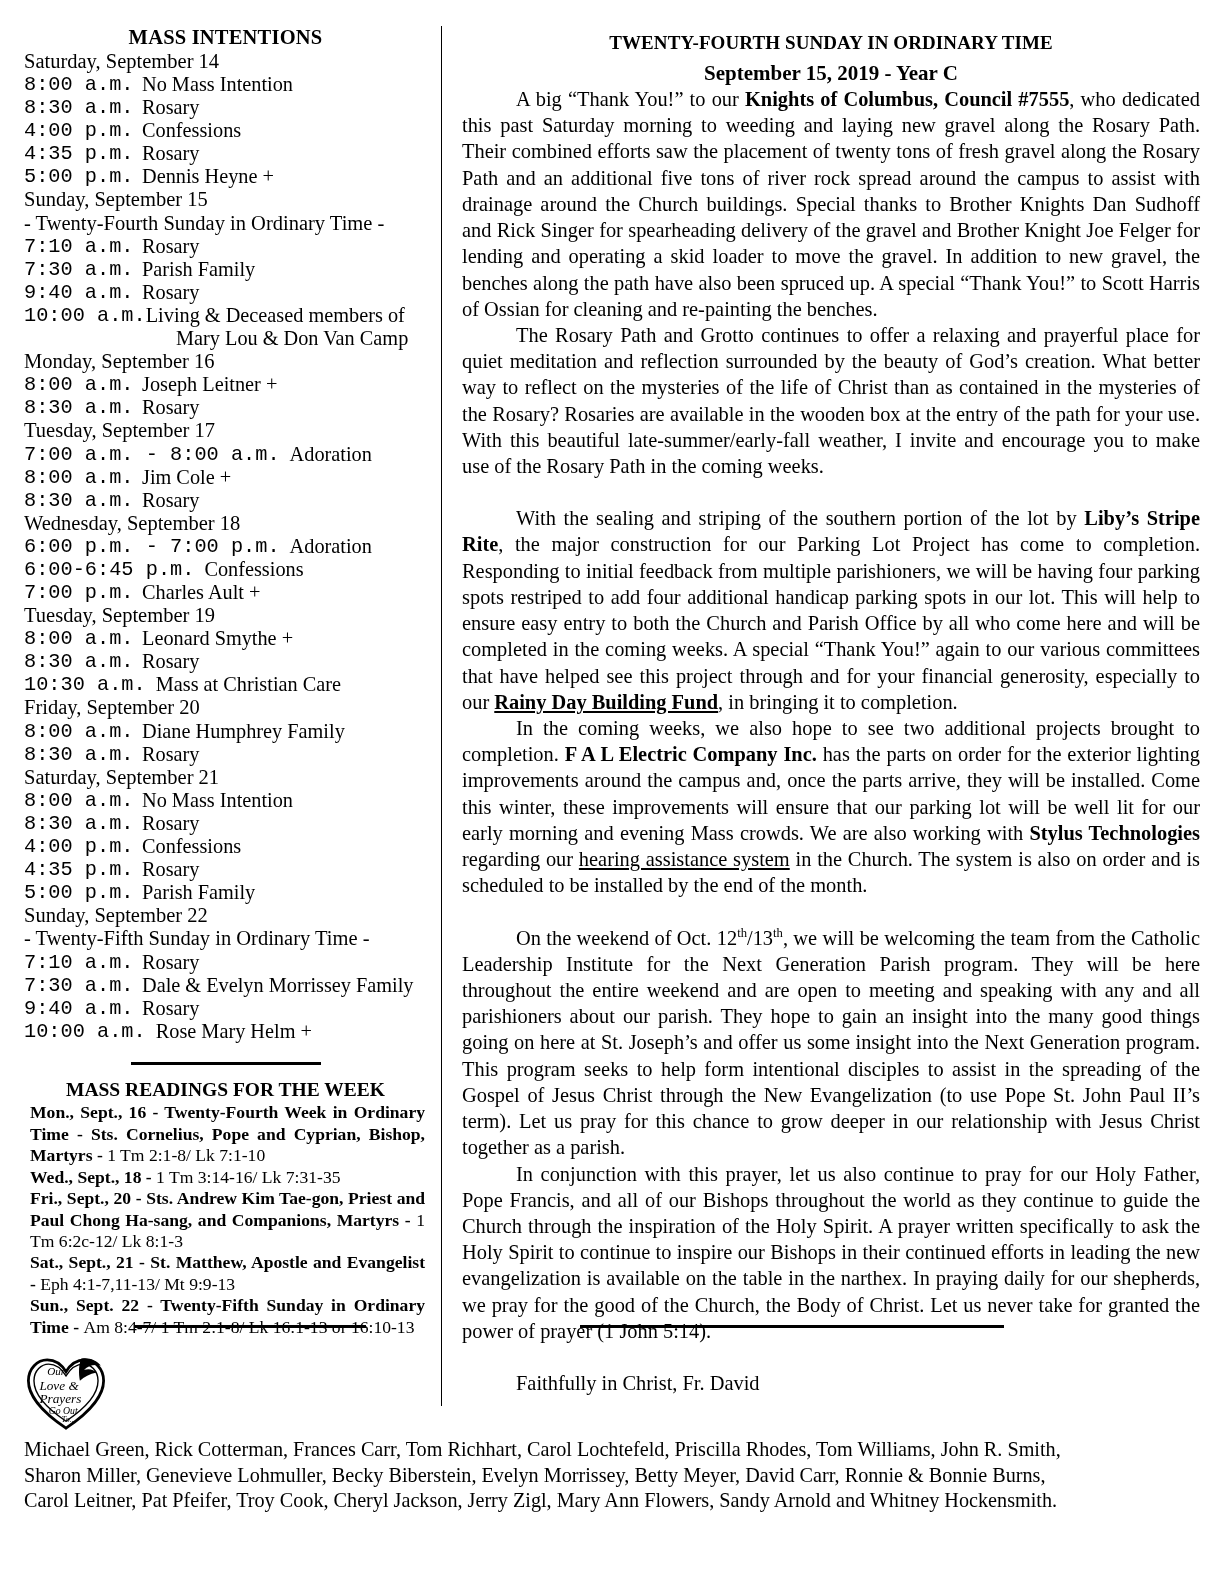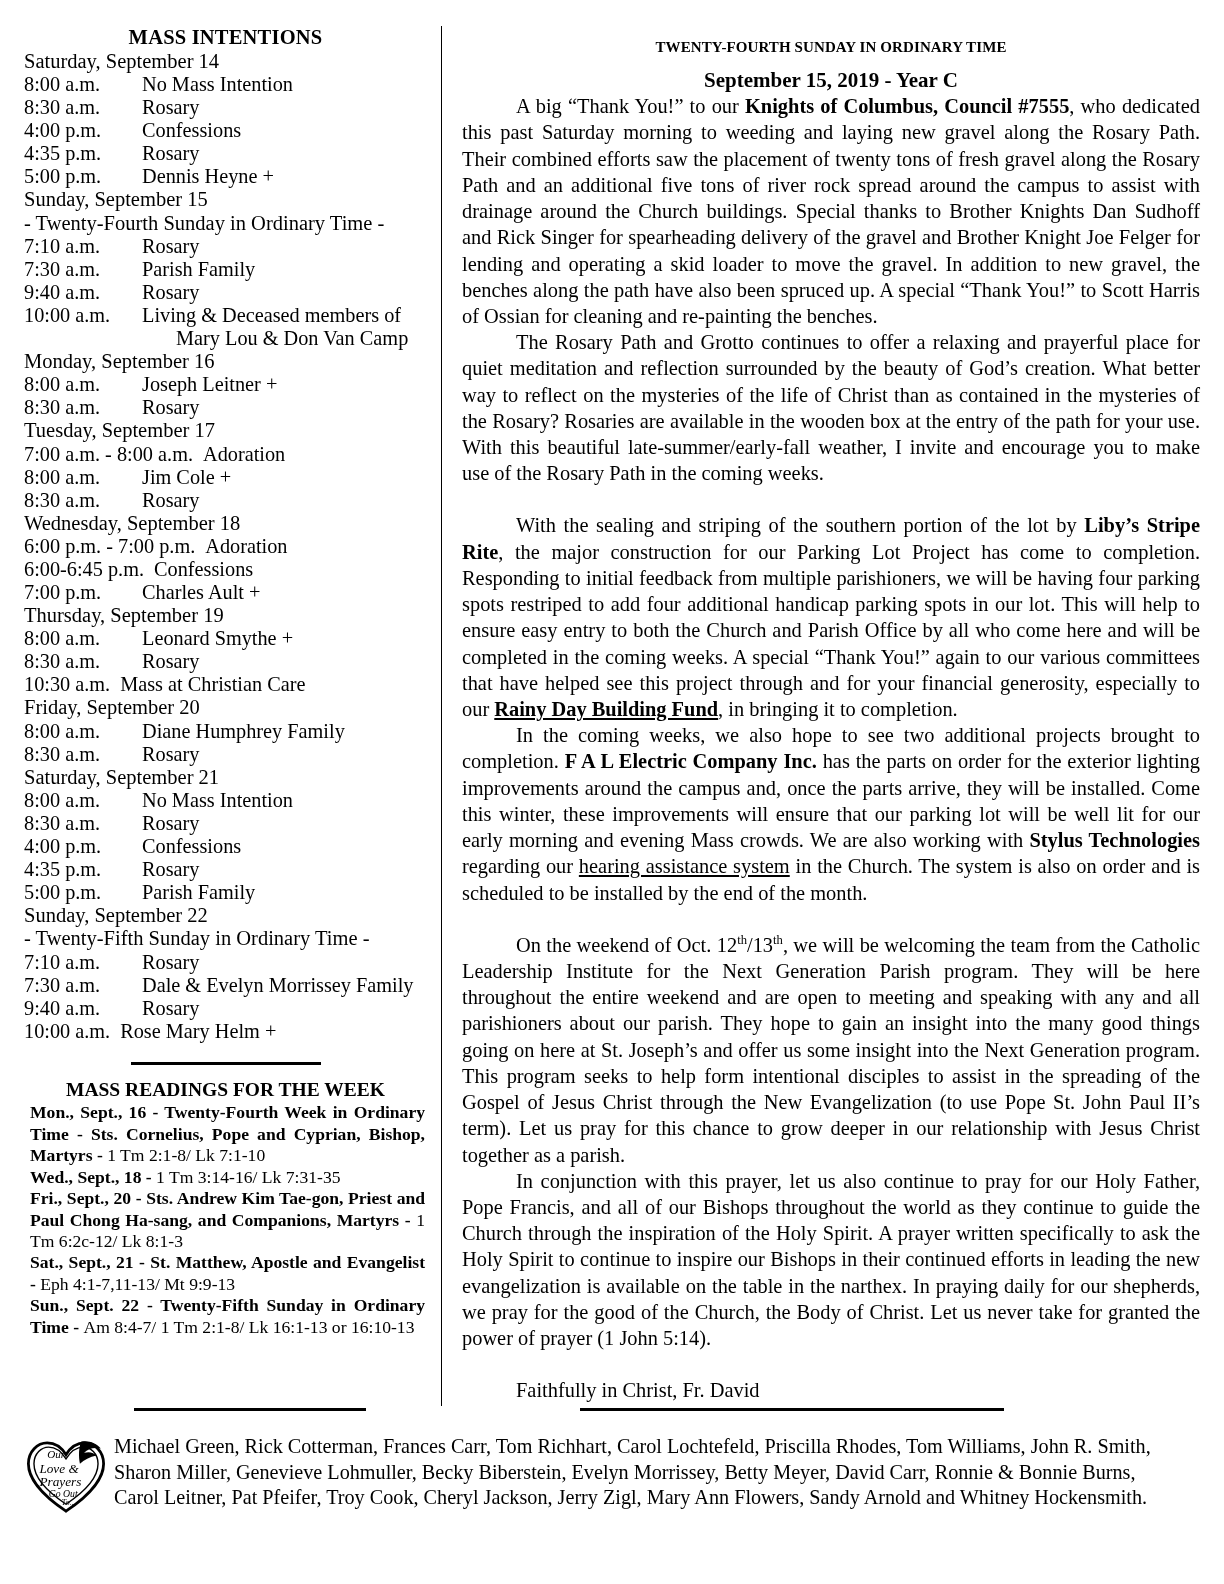--- a/index.html
+++ b/index.html
@@ -59,20 +59,21 @@
   .mass-row {
     font-size: 20.3px;
     line-height: 1.135;
     display: flex;
     white-space: nowrap;
   }
   .mass-row .tm {
     display: inline-block;
     min-width: 118px;
     flex: 0 0 auto;
+    font-family: Liberation Mono, monospace;
   }
   .mass-row .tm.wide {
     min-width: 0;
     padding-right: 10px;
   }
   .mass-row .ev {
     flex: 1 1 auto;
   }
   .mass-cont {
     font-size: 20.3px;
@@ -109,23 +110,23 @@
 
   
   .col-right {
     flex: 1 1 auto;
     padding-left: 20px;
     box-sizing: border-box;
   }
   .bulletin-title {
     text-align: center;
     font-weight: bold;
-    font-size: 15px;
+    font-size: 19px;
     line-height: 1.2;
-    margin: 12px;
+    margin: 6px;
     letter-spacing: 0.1px;
   }
   .bulletin-date {
     text-align: center;
     font-weight: bold;
     font-size: 21px;
     line-height: 1.2;
     margin: 3px 0 0 0;
   }
   .body-p {
@@ -172,20 +173,21 @@
     left: 556px;
     top: 6px;
     width: 424px;
     height: 3px;
     background: #000;
   }
   .footer-body {
     display: flex;
     align-items: flex-start;
     margin-top: 10px;
+    flex-direction: column;
   }
   .logo {
     flex: 0 0 84px;
     width: 84px;
     height: 78px;
     margin-right: 6px;
     margin-top: 2px;
   }
   .names {
     flex: 1 1 auto;
@@ -273,21 +275,21 @@
             <span class="ev">Adoration</span>
           </div>
           <div class="mass-row">
             <span class="tm wide">6:00-6:45 p.m.</span>
             <span class="ev">Confessions</span>
           </div>
           <div class="mass-row">
             <span class="tm">7:00 p.m.</span>
             <span class="ev">Charles Ault +</span>
           </div>
-          <div class="day-head">Thursday, September 19</div>
+          <div class="day-head">Tuesday, September 19</div>
           <div class="mass-row">
             <span class="tm">8:00 a.m.</span>
             <span class="ev">Leonard Smythe +</span>
           </div>
           <div class="mass-row">
             <span class="tm">8:30 a.m.</span>
             <span class="ev">Rosary</span>
           </div>
           <div class="mass-row">
             <span class="tm wide">10:30 a.m.</span>

